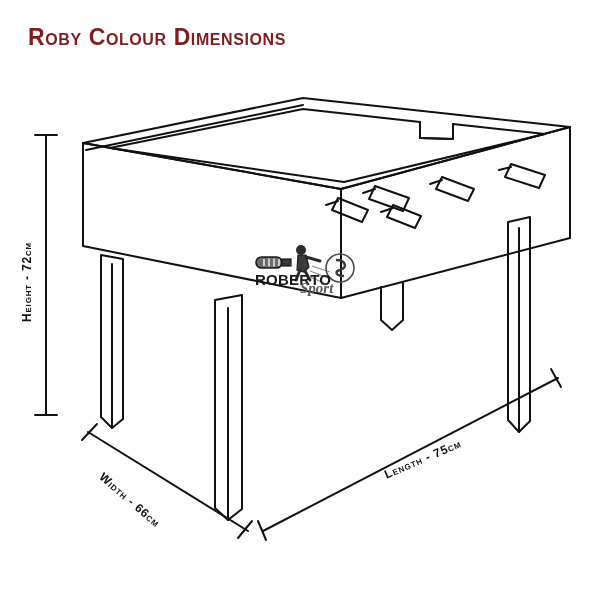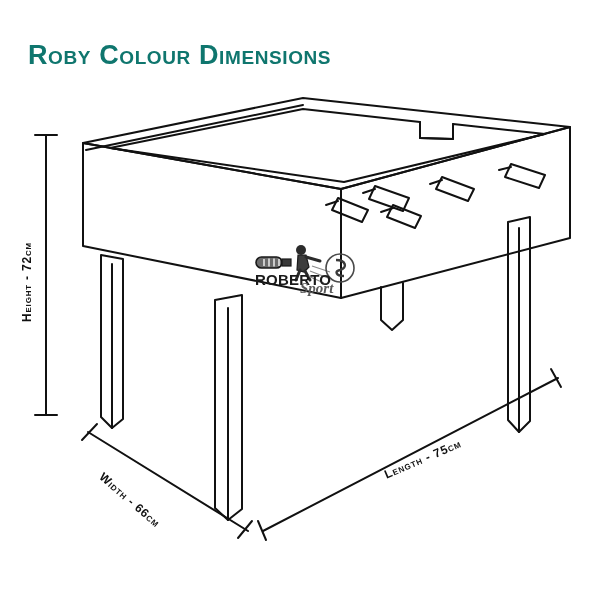--- a/index.html
+++ b/index.html
@@ -13,27 +13,27 @@
   #page {
     position: relative;
     width: 600px;
     height: 600px;
     background: #ffffff;
     overflow: hidden;
   }
   #page-title {
     position: absolute;
     left: 28px;
-    top: 40px;
-    font-family: "Liberation Sans", sans-serif;
-    font-weight: bold;
-    font-size: 27px;
+    top: 24px;
+    font-family: "Liberation Sans", sans-serif;
+    font-weight: bold;
+    font-size: 23px;
     font-variant: small-caps;
     letter-spacing: 0.6px;
-    color: #0f766e;
+    color: #7f1d1d;
     white-space: nowrap;
   }
   #diagram {
     position: absolute;
     left: 0;
     top: 0;
     width: 600px;
     height: 600px;
   }
   .dim-label {

